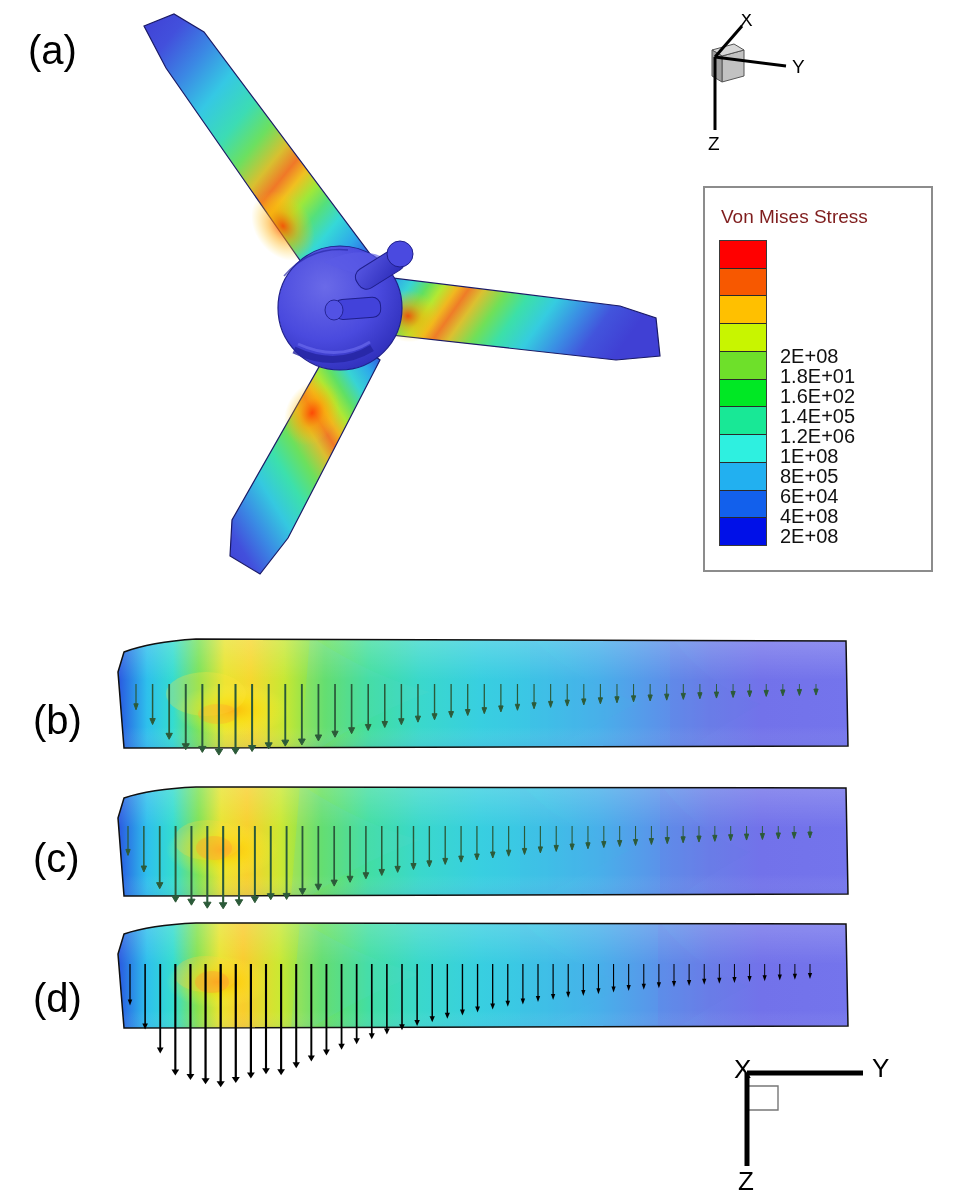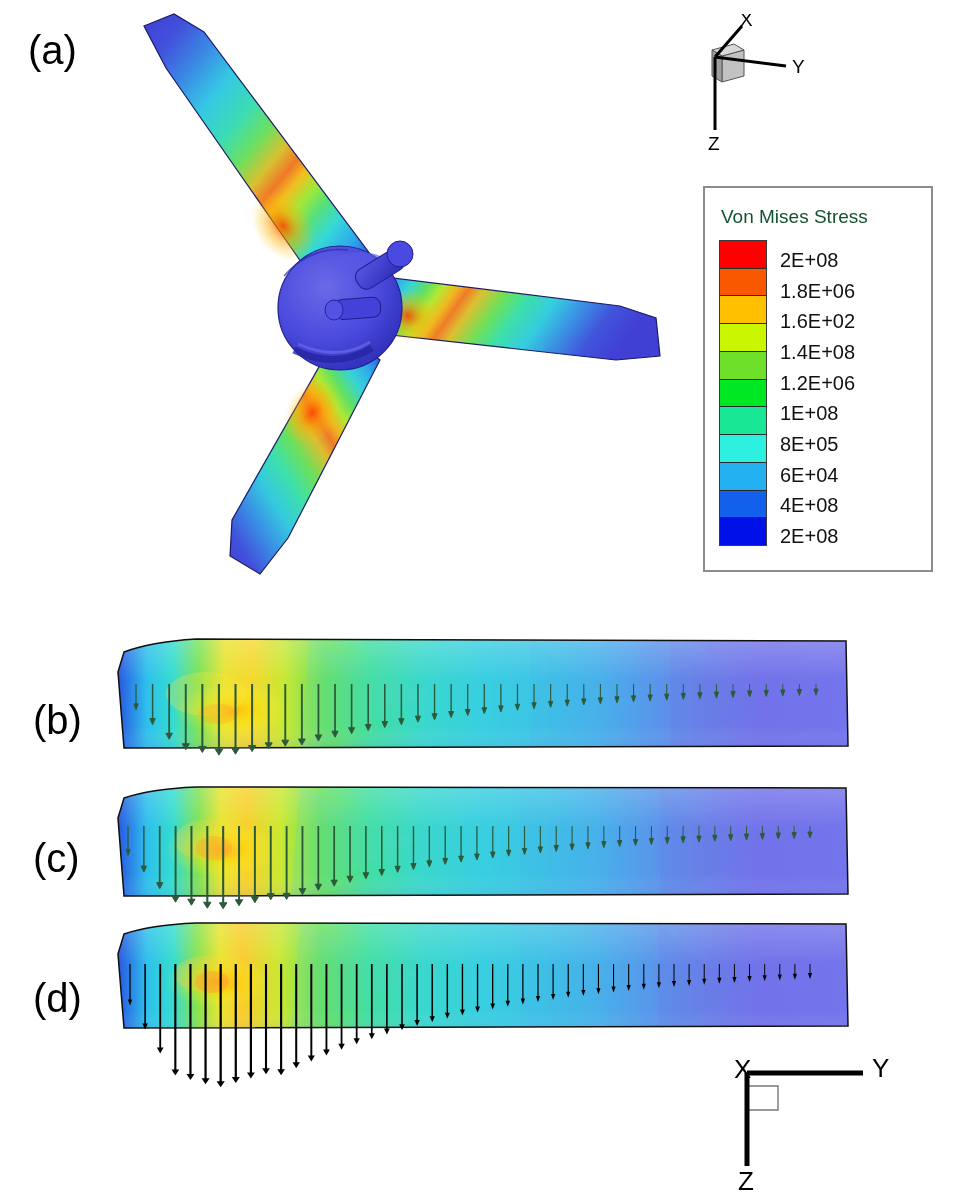--- a/index.html
+++ b/index.html
@@ -22,32 +22,32 @@
   #lbl-c{left:33px;top:838px;}
   #lbl-d{left:33px;top:978px;}
 
   
   #legend-box{
     position:absolute;left:703px;top:186px;width:230px;height:386px;
     background:#ffffff;border:2px solid #8c8c8c;box-sizing:border-box;
   }
   #legend-title{
     position:absolute;left:721px;top:206px;width:215px;
-    font-size:19px;color:#14532d;white-space:nowrap;
+    font-size:19px;color:#7f1d1d;white-space:nowrap;
   }
   #legend-swatches{
     position:absolute;left:719px;top:240px;width:48px;height:306px;
     border:1px solid #3a3a3a;box-sizing:border-box;
     display:flex;flex-direction:column;
   }
   #legend-swatches .sw{flex:1 1 0;border-bottom:1px solid #2a2a2a;}
   #legend-swatches .sw:last-child{border-bottom:none;}
   #legend-labels{
     position:absolute;left:780px;top:250px;width:150px;height:296px;
-    display:flex;flex-direction:column;justify-content:space-between;
+    display:flex;flex-direction:column;justify-content:flex-end;
   }
   #legend-labels .lv{
     font-size:20px;color:#111;line-height:1;height:20px;white-space:nowrap;
   }
 
   
   .triad{position:absolute;}
   #triad-top{left:668px;top:14px;width:170px;height:150px;}
   #triad-bottom{left:688px;top:1048px;width:220px;height:145px;}
   .triad svg{display:block;}
@@ -191,23 +191,23 @@
       <div class="sw" style="background: rgb(110, 224, 42);"></div>
       <div class="sw" style="background: rgb(0, 232, 36);"></div>
       <div class="sw" style="background: rgb(24, 232, 150);"></div>
       <div class="sw" style="background: rgb(46, 240, 224);"></div>
       <div class="sw" style="background: rgb(34, 176, 240);"></div>
       <div class="sw" style="background: rgb(18, 96, 236);"></div>
       <div class="sw" style="background: rgb(0, 16, 232);"></div>
     </div>
   <div id="legend-labels">
       <div class="lv">2E+08</div>
-      <div class="lv">1.8E+06</div>
+      <div class="lv">1.8E+01</div>
       <div class="lv">1.6E+02</div>
-      <div class="lv">1.4E+08</div>
+      <div class="lv">1.4E+05</div>
       <div class="lv">1.2E+06</div>
       <div class="lv">1E+08</div>
       <div class="lv">8E+05</div>
       <div class="lv">6E+04</div>
       <div class="lv">4E+08</div>
       <div class="lv">2E+08</div>
     </div>
 
   <div class="triad" id="triad-top">
     <svg width="170" height="150" viewBox="0 0 170 150" xmlns="http://www.w3.org/2000/svg">

